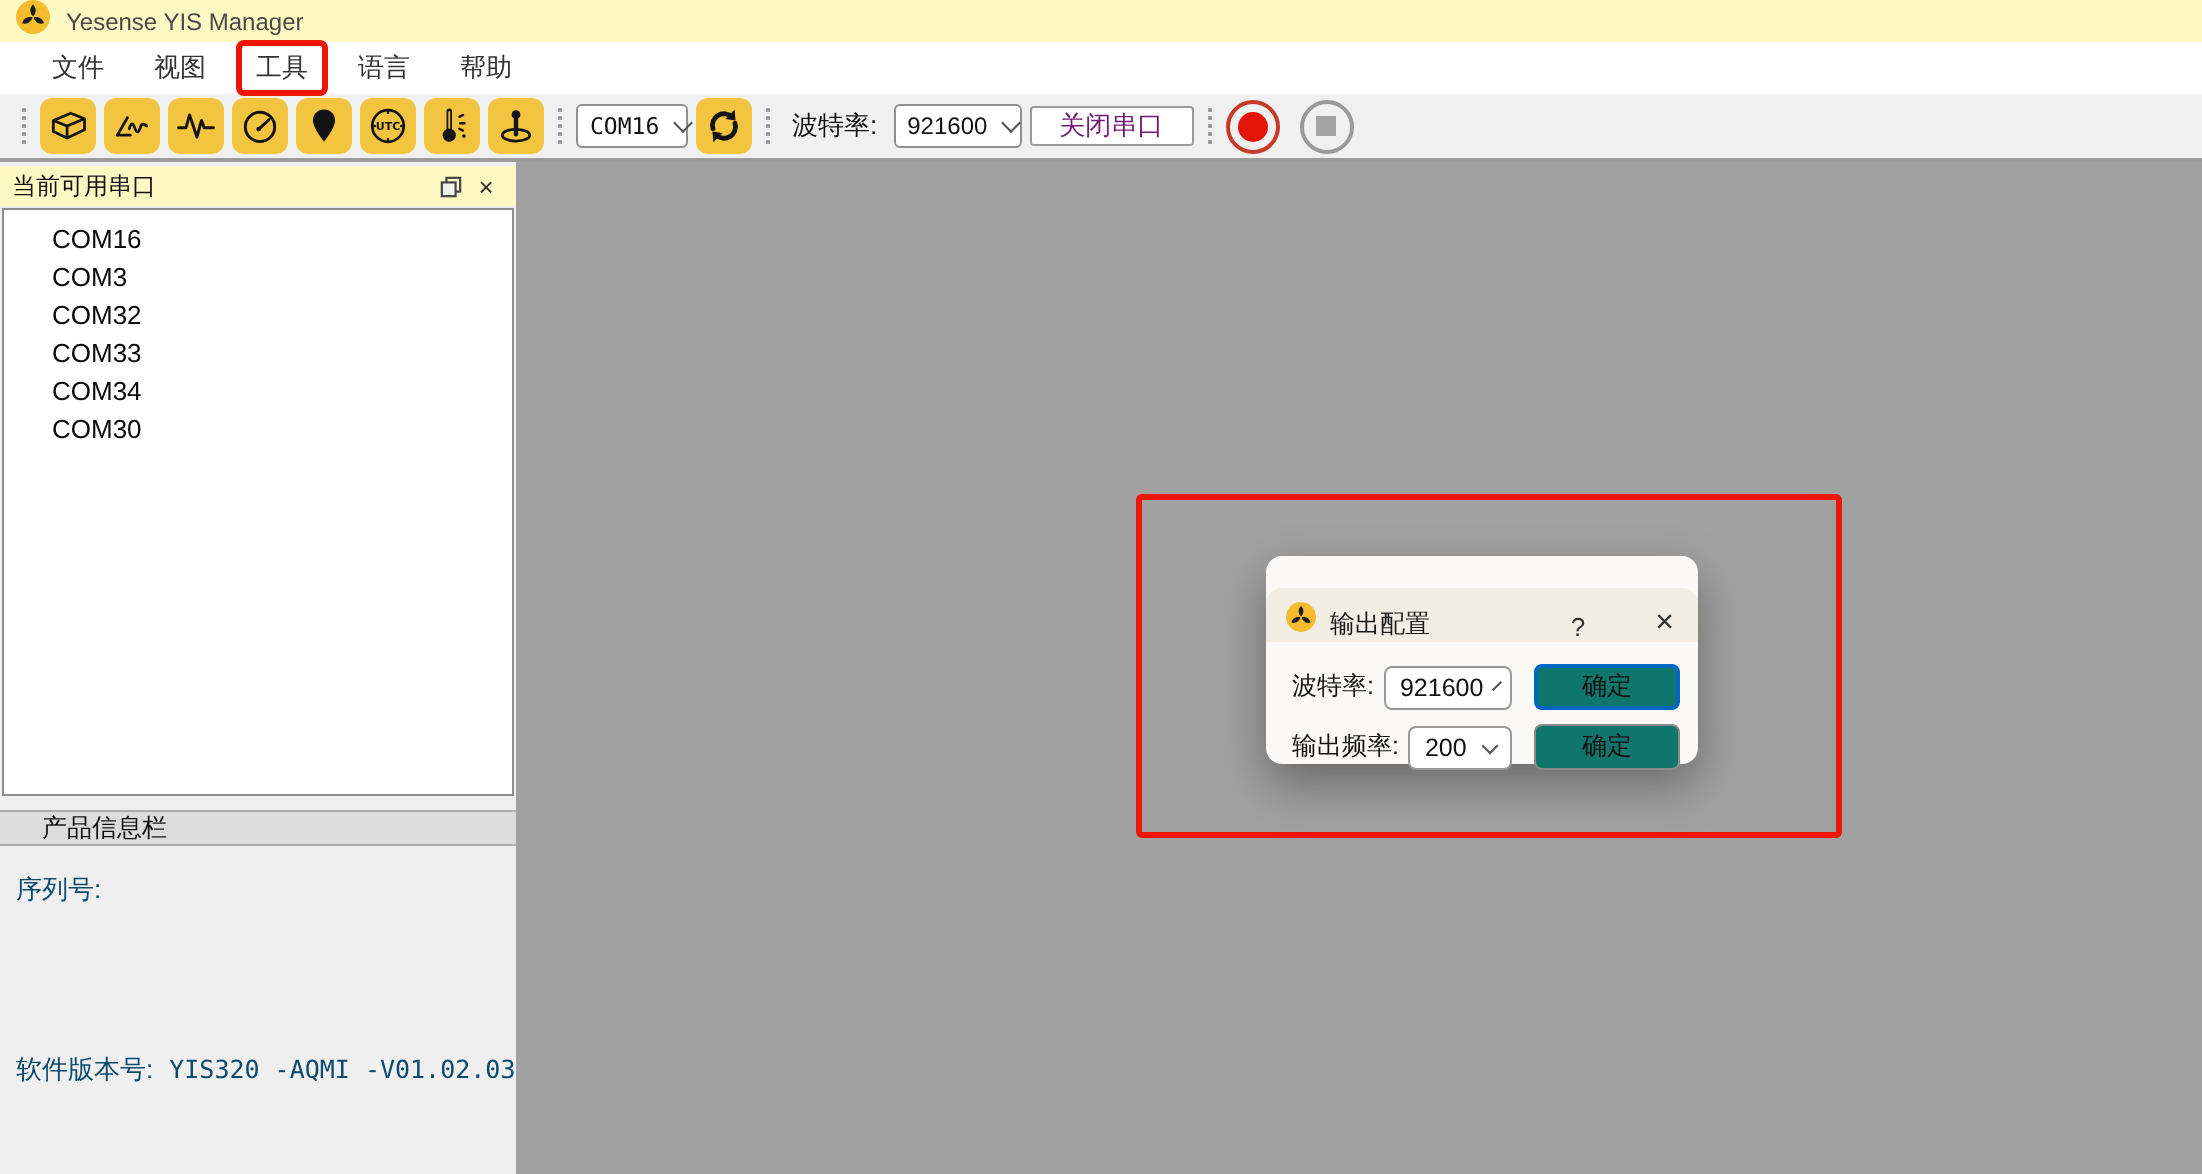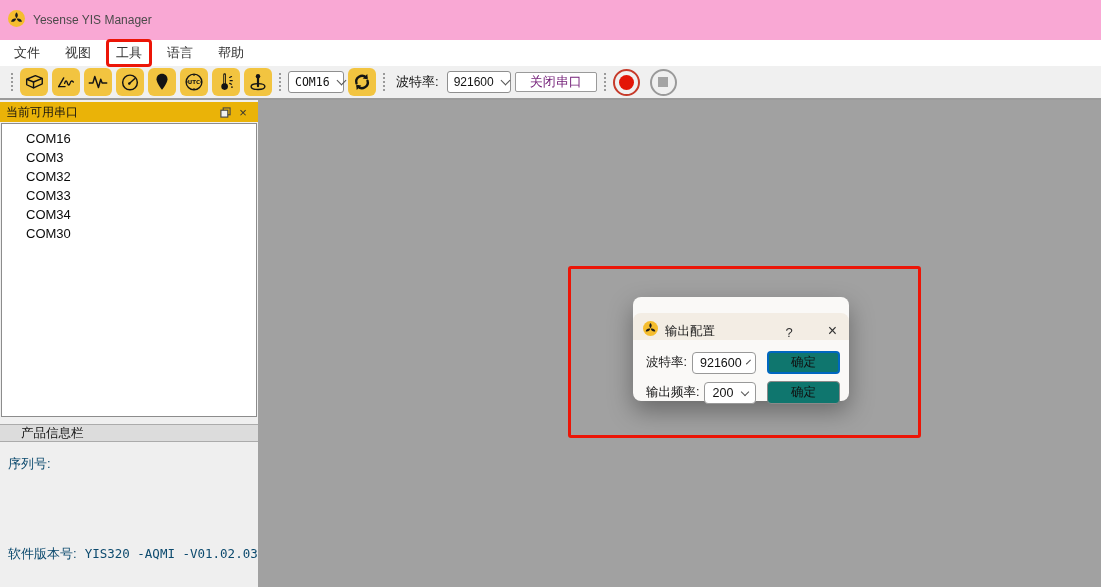--- a/index.html
+++ b/index.html
@@ -1,24 +1,24 @@
 <!DOCTYPE html>
 <html><head>
 <meta charset="utf-8">
 <style>
   * { margin:0; padding:0; box-sizing:border-box; }
   html,body { width:1101px; height:587px; overflow:hidden; }
   body { font-family:"Liberation Sans", sans-serif; background:#A1A1A1; position:relative; }
 
   
-  .titlebar { height:40px; background:#f9a8d4; display:flex; align-items:center; padding-left:8px; gap:8px; }
+  .titlebar { height:21px; background:#fef9c3; display:flex; align-items:center; padding-left:8px; gap:8px; }
   .titlebar .apptitle { font-size:12px; color:#4a4a4a; }
 
   
-  .menubar { height:26px; background:#FFFFFF; display:flex; align-items:center; padding-left:4px; }
+  .menubar { height:26px; background:#FFFFFF; display:flex; align-items:center; padding-left:16px; }
   .menu-item { font-size:13px; color:#333; padding:2px 7px; margin-right:5px; border:3px solid transparent; border-radius:4px; }
   .menu-item.highlight { border-color:#EC1507;text-align:center; }
 
   
   .toolbar { height:34px; background:#F0F0F0; border-bottom:2px solid #9B9B9B; display:flex; align-items:center; padding-left:4px; }
   .grip { width:6px; height:22px; margin:0 5px; background-image:radial-gradient(#9a9a9a 1px, transparent 1.2px); background-size:4px 4px; background-position:1px 1px; flex:none; }
   .tgroup { display:flex; align-items:center; gap:4px; }
   .tool-btn { width:28px; height:28px; border-radius:6px; background:#F2C440; display:flex; align-items:center; justify-content:center; flex:none; }
   .tool-btn svg { display:block; }
   .sel { display:inline-flex; align-items:center; justify-content:space-between; background:#fff; border:1px solid #8F8F8F; border-radius:3px; height:22px; padding:0 6px; font-size:12px; color:#111; }
@@ -28,21 +28,21 @@
   .lbl { font-size:13px; color:#111; margin:0 4px; }
   .btn-closeport { height:20px; padding:0 14px; background:#fff; border:1px solid #9a9a9a; border-radius:2px; font-size:13px; color:#701a75; }
   .circ-btn { width:27px; height:27px; border-radius:50%; border:2px solid #C63A2A; background:#F0F0F0; display:flex; align-items:center; justify-content:center; margin-right:6px; }
   .circ-btn .dot { width:15px; height:15px; border-radius:50%; background:#E31507; }
   .circ-btn.stop { border-color:#9A9A9A; }
   .circ-btn .sq { width:10px; height:10px; background:#A4A4A4; }
 
   
   .app-body { display:flex; height:525px; }
   .dock { width:258px; background:#EFEFEF; flex:none; display:flex; flex-direction:column; }
-  .dock-header { height:20px; margin-top:2px; display:flex; align-items:center; padding:0 6px; background:#eab308; }
+  .dock-header { height:20px; margin-top:2px; display:flex; align-items:center; padding:0 6px; background:#fef9c3; }
   .dock-title { font-size:12px; color:#111; flex:1; }
   .dock-btn { width:18px; height:16px; display:flex; align-items:center; justify-content:center; color:#333; font-size:13px; }
   .dock-btn svg { display:block; }
   .port-list { height:294px; margin:1px 1px 0 1px; background:#fff; border:1px solid #8C8C8C; padding-top:5px; }
   .port-item { font-size:13px; color:#0a0a0a; padding:2px 0 2px 24px; line-height:15px; }
   .info-header { height:18px; margin-top:7px; background:#DCDCDC; border-top:1px solid #ABABAB; border-bottom:1px solid #ABABAB; display:flex; align-items:center; padding:0 21px; }
   .info-title { font-size:12.5px; color:#111; }
   .info-body { flex:1; background:#EFEFEF; padding:13px 8px 0 8px; }
   .info-row { font-size:13px; color:#0c4a6e; display:flex; align-items:baseline; gap:8px; white-space:nowrap; }
   .info-row.version { margin-top:72px; }

